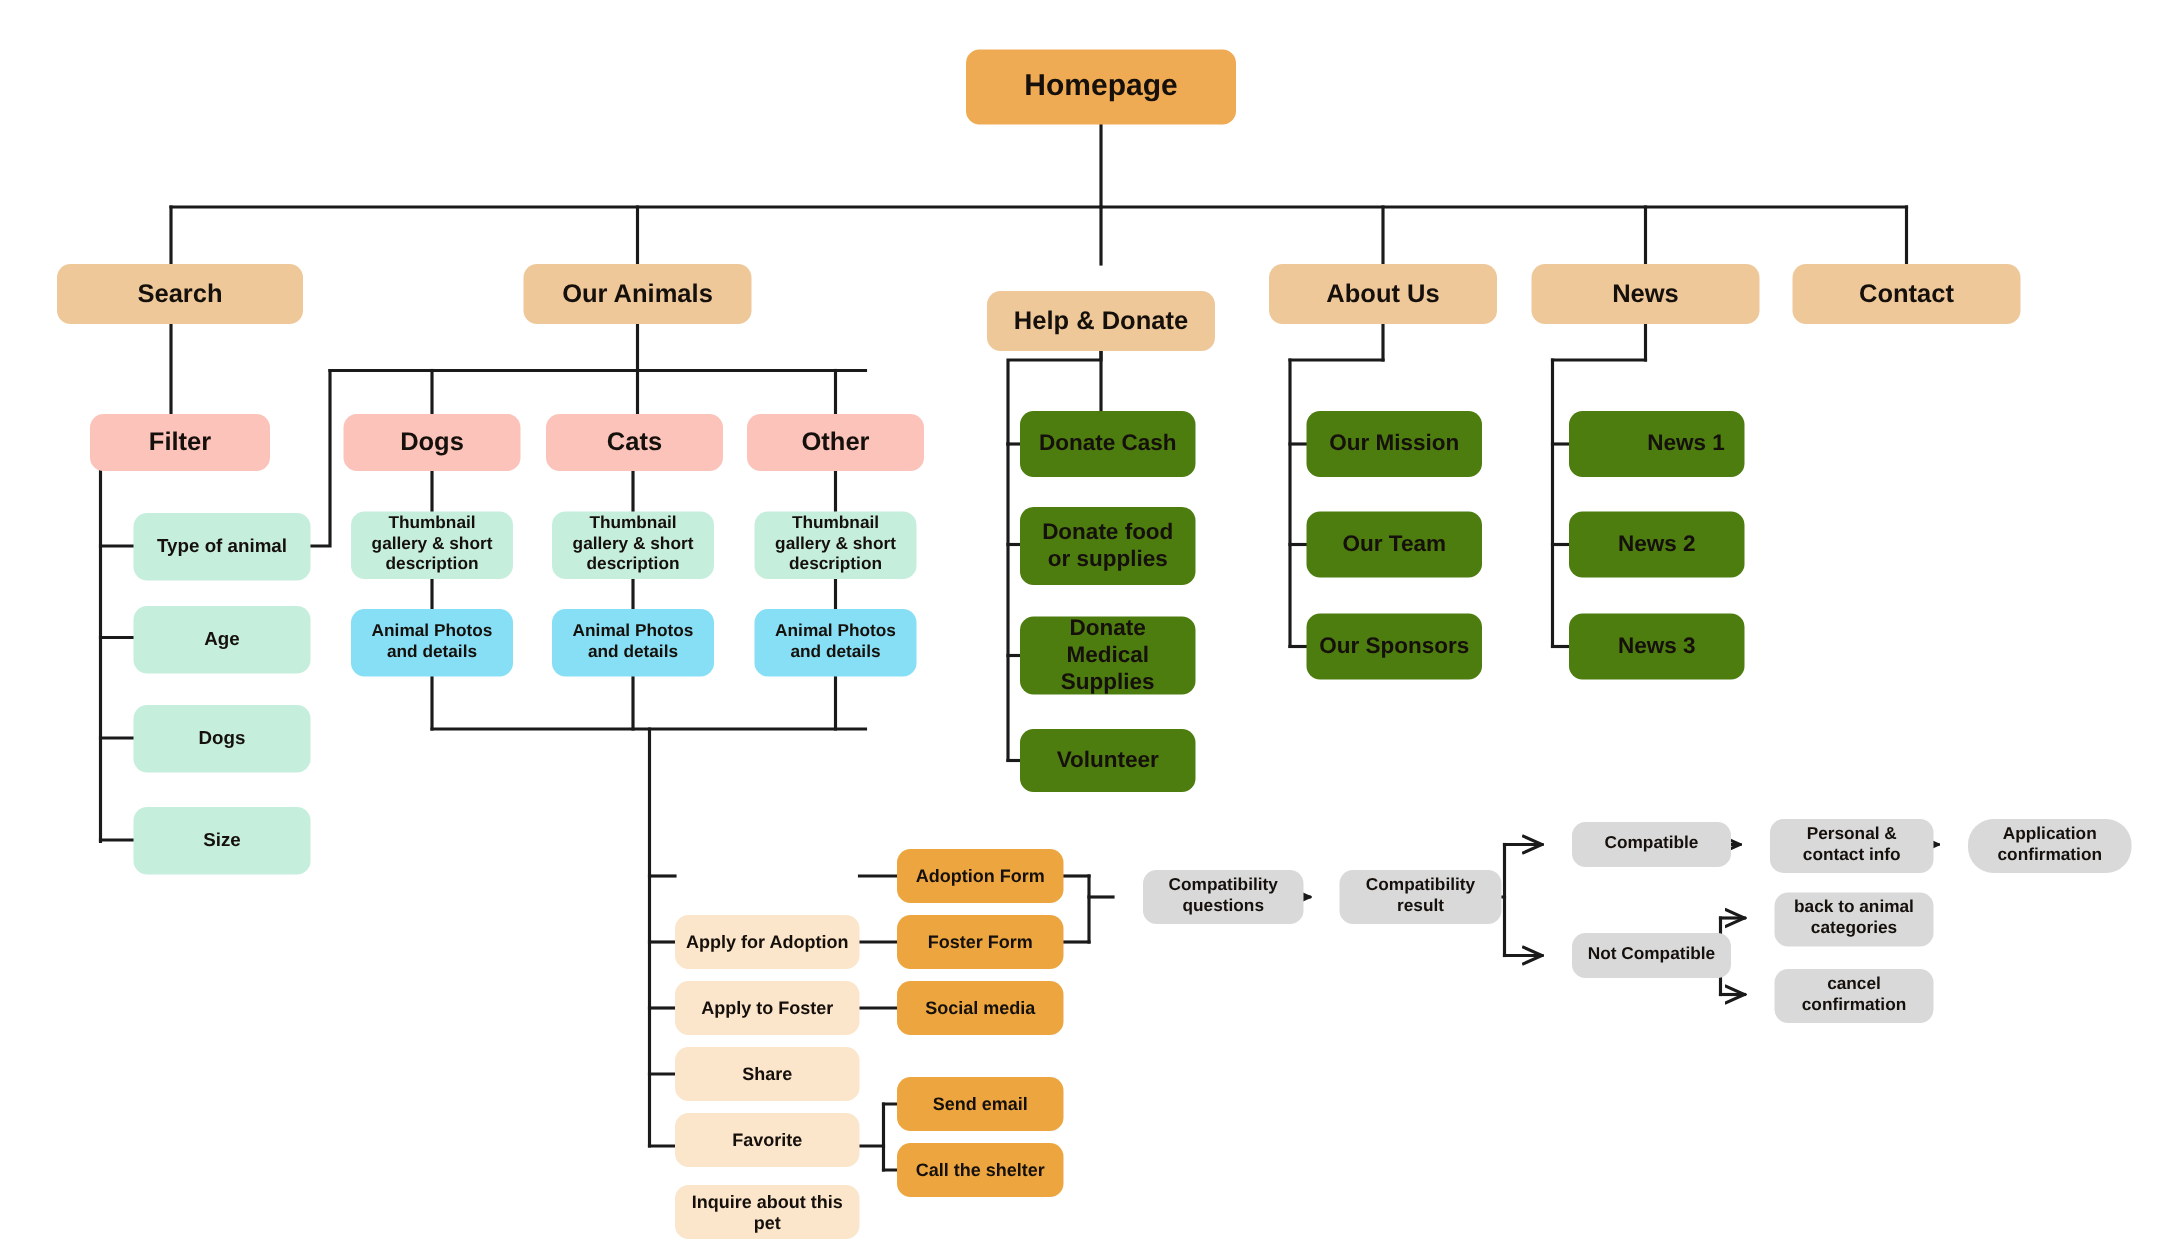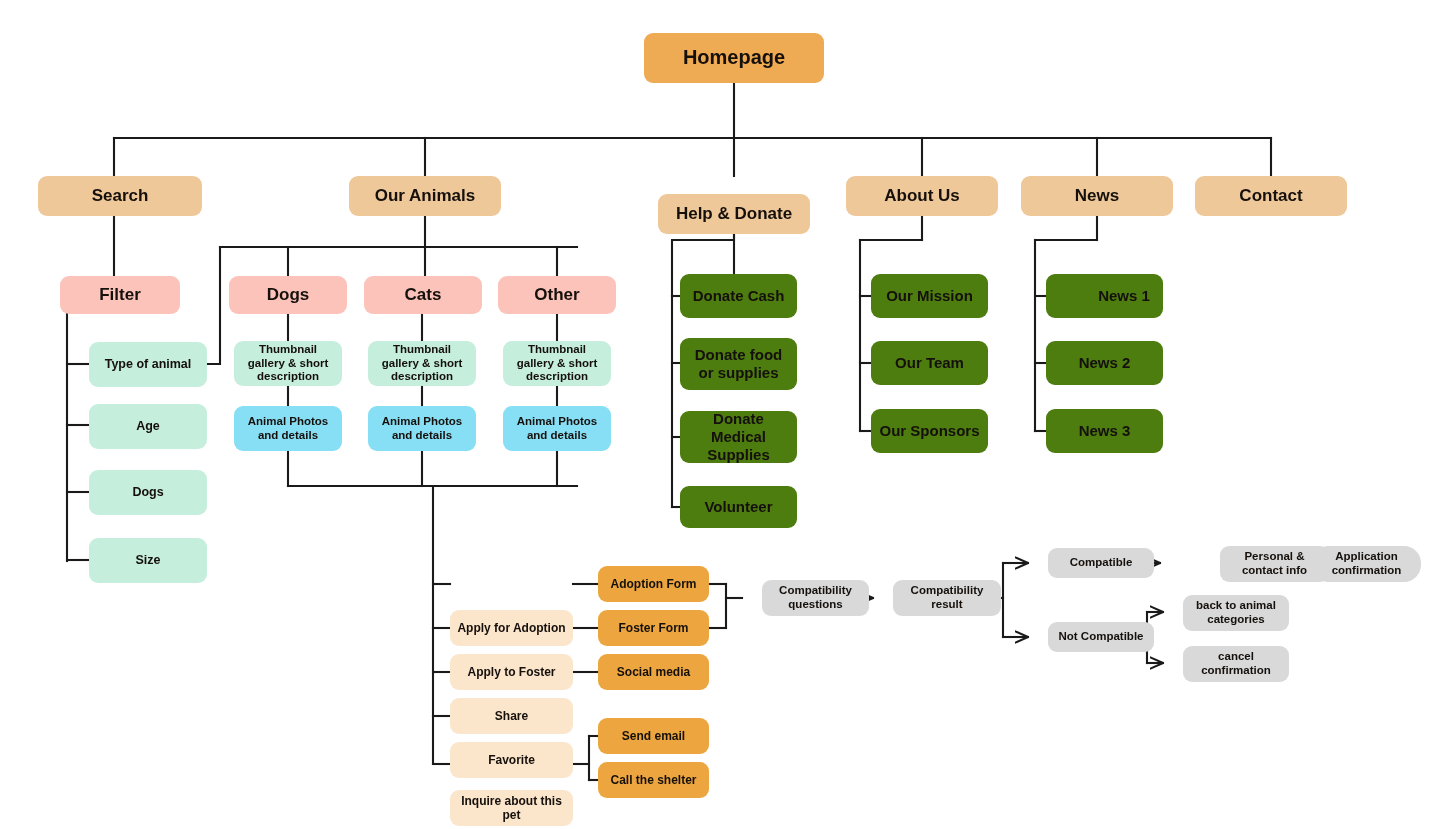--- a/index.html
+++ b/index.html
@@ -218,18 +218,18 @@
   <div class="node c-orange t-act" style="left:598px;top:566px;width:111px;height:36px;">Adoption Form</div>
   <div class="node c-orange t-act" style="left:598px;top:610px;width:111px;height:36px;">Foster Form</div>
   <div class="node c-orange t-act" style="left:598px;top:654px;width:111px;height:36px;">Social media</div>
   <div class="node c-orange t-act" style="left:598px;top:718px;width:111px;height:36px;">Send email</div>
   <div class="node c-orange t-act" style="left:598px;top:762px;width:111px;height:36px;">Call the shelter</div>
 
   <div class="node c-gray t-flow" style="left:742px;top:580px;width:107px;height:36px;">Compatibility questions</div>
   <div class="node c-gray t-flow" style="left:873px;top:580px;width:108px;height:36px;">Compatibility result</div>
   <div class="node c-gray t-flow" style="left:1028px;top:548px;width:106px;height:30px;">Compatible</div>
   <div class="node c-gray t-flow" style="left:1028px;top:622px;width:106px;height:30px;">Not Compatible</div>
-  <div class="node c-gray t-flow" style="left:1200px;top:546px;width:109px;height:36px;">Personal &amp; contact info</div>
+  <div class="node c-gray t-flow" style="left:1160px;top:546px;width:109px;height:36px;">Personal &amp; contact info</div>
   <div class="node c-gray t-flow" style="left:1292px;top:546px;width:109px;height:36px;border-radius:17px;">Application confirmation</div>
   <div class="node c-gray t-flow" style="left:1163px;top:595px;width:106px;height:36px;">back to animal categories</div>
   <div class="node c-gray t-flow" style="left:1163px;top:646px;width:106px;height:36px;">cancel confirmation</div>
 
 </div>
 
 </body></html>

